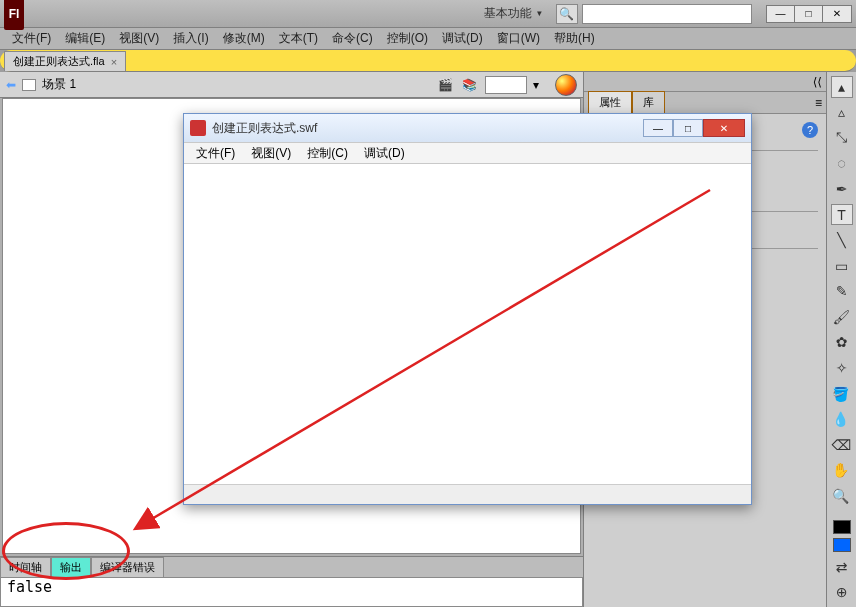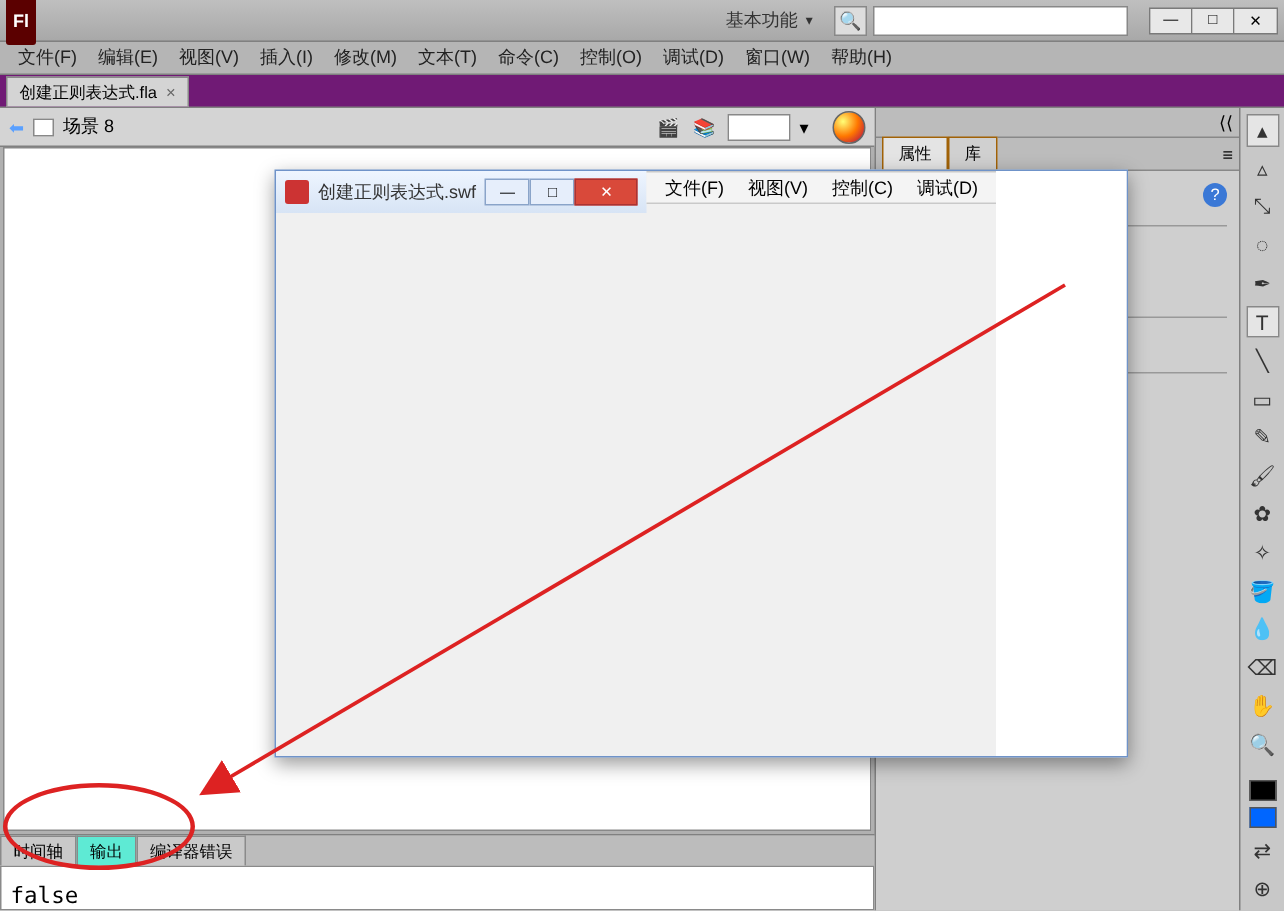--- a/index.html
+++ b/index.html
@@ -14,21 +14,21 @@
 .search-input { width: 170px; height: 20px; border: 1px solid #888; background: #fff; padding: 0 4px; margin-left: 4px; }
 .win-controls-outer { margin-left: 14px; display: flex; gap: 0; border: 1px solid #7a7a7a; }
 .win-controls-outer span { width: 28px; height: 16px; background: #e8e8e8; display: flex; align-items: center; justify-content: center; font-size: 10px; border-right: 1px solid #7a7a7a; }
 .win-controls-outer span:last-child { border-right: none; }
 
 
 .menubar { height: 22px; background: #b5b5b5; display: flex; align-items: center; padding: 0 6px; border-bottom: 1px solid #808080; gap: 2px; }
 .menubar .mi { padding: 2px 6px; color: #222; cursor: default; }
 
 
-.doctabs { height: 22px; background: #701a75; display: flex; align-items: flex-end; padding: 0 4px; border-bottom: 1px solid #808080; }
+.doctabs { height: 22px; background: #fde047; display: flex; align-items: flex-end; padding: 0 4px; border-bottom: 1px solid #808080; border-radius: 11px; }
 .doctab { background: #d4d4d4; border: 1px solid #888; border-bottom: none; padding: 2px 8px; display: flex; align-items: center; gap: 6px; font-size: 11px; }
 .doctab .x { color: #666; }
 
 
 .mainrow { display: flex; height: calc(100% - 28px - 22px - 22px); }
 .leftcol { flex: 1; display: flex; flex-direction: column; background: #b0b0b0; border-right: 1px solid #808080; }
 .rightcol { width: 272px; display: flex; background: #b0b0b0; }
 .toolstrip { width: 30px; background: #c8c8c8; border-left: 1px solid #808080; display: flex; flex-direction: column; align-items: center; padding: 4px 0; gap: 4px; }
 .toolbtn { width: 22px; height: 22px; border: 1px solid transparent; display: flex; align-items: center; justify-content: center; font-size: 14px; color: #333; }
 .toolbtn.sel { background: #e5e5e5; border: 1px solid #888; }
@@ -45,21 +45,21 @@
 .ico-btn { width: 18px; height: 18px; display:inline-flex; align-items:center; justify-content:center; }
 
 
 .stage { flex: 1; background: #fff; position: relative; border: 1px solid #888; margin: 0 2px 2px 2px; }
 
 
 .bottom-panel { border-top: 1px solid #808080; }
 .btabs { height: 20px; background: #bcbcbc; display: flex; align-items: flex-end; }
 .btab { padding: 2px 8px; border: 1px solid #8a8a8a; border-bottom: none; background: #c9c9c9; font-size: 11px; }
 .btab.active { background: #5eead4; }
-.output-body { height: 30px; background: #fff; border: 1px solid #8a8a8a; padding: 10px 6px; font-family: Consolas, monospace; font-size: 15px; }
+.output-body { height: 30px; background: #fff; border: 1px solid #8a8a8a; padding: 0 6px; font-family: Consolas, monospace; font-size: 15px; }
 
 
 .propcol { flex: 1; display: flex; flex-direction: column; }
 .dockhead { height: 20px; background: #bcbcbc; border-bottom: 1px solid #888; display: flex; align-items: center; justify-content: flex-end; padding: 0 4px; }
 .ptabs { height: 22px; background: #bcbcbc; display: flex; align-items: center; padding: 0 4px; gap: 0; border-bottom: 1px solid #888; }
 .ptab { padding: 3px 10px; border: 1px solid #a16207; background: #d0d0d0; font-size: 11px; }
 .ptab.active { background: #e4e4e4; }
 .ptabs .menu-icon { margin-left: auto; }
 .pbody { flex: 1; background: #cfcfcf; padding: 8px; position: relative; }
 .frame-ico { width: 28px; height: 20px; background: #fff; border: 1px solid #888; display: inline-block; position: relative; }
@@ -68,21 +68,21 @@
 .divider { height: 1px; background: #999; margin: 8px 0; }
 .ease-row { display: flex; gap: 10px; align-items: center; }
 .tiny-field { width: 60px; height: 16px; background: #fff; border: 1px solid #999; }
 .tiny-label { color: #333; }
 .afterrow { display:flex; align-items:center; gap:6px; margin-top:10px;}
 .dd { display:inline-flex; align-items:center; gap:6px; height:18px; border:1px solid #999; background:#e2e2e2; padding:0 4px; }
 .dd .tri { font-size:9px; }
 .xfield { text-decoration: underline; color:#333; }
 
 
-.swf-window { position: absolute; left: 183px; top: 113px; width: 569px; height: 392px; background: #f0f0f0; border: 1px solid #6f93c9; box-shadow: 0 4px 12px rgba(0,0,0,.4); display: flex; flex-direction: row; }
+.swf-window { position: absolute; left: 183px; top: 113px; width: 569px; height: 392px; background: #f0f0f0; border: 1px solid #6f93c9; box-shadow: 0 4px 12px rgba(0,0,0,.4); display: flex; flex-direction: column; }
 .swf-title { height: 28px; background: linear-gradient(#eef5ff,#d7e4f5); display: flex; align-items: center; padding: 0 6px; gap: 6px; }
 .swf-title .ico { width: 16px; height: 16px; background: #c33; border-radius: 2px; }
 .swf-title .txt { flex: 1; color: #333; font-size: 12px; }
 .swf-wc { display: flex; gap: 0; }
 .swf-wc span { width: 30px; height: 18px; border: 1px solid #8aa4c9; display: flex; align-items: center; justify-content: center; font-size: 10px; background: #e6eefb; }
 .swf-wc .close { background: #d9493a; color: #fff; border-color: #a33; width: 42px; }
 .swf-menu { height: 22px; background: #f4f4f4; border-top: 1px solid #c9c9c9; border-bottom: 1px solid #c9c9c9; display: flex; align-items: center; gap: 4px; padding: 0 6px; }
 .swf-menu span { padding: 2px 6px; }
 .swf-stage { flex: 1; background: #fff; }
 .swf-status { height: 20px; background: #eee; border-top: 1px solid #ccc; }
@@ -131,21 +131,21 @@
     <span>创建正则表达式.fla</span>
     <span class="x">×</span>
   </div>
 </div>
 
 <div class="mainrow">
   <div class="leftcol">
     <div class="editbar">
       <span class="back">⬅</span>
       <span class="scene-ico"></span>
-      <span>场景 8</span>
+      <span>场景 1</span>
       <div class="editbar-spacer"></div>
       <span class="ico-btn">🎬</span>
       <span class="ico-btn">📚</span>
       <input class="zoom-field" value="100%" style="">
       <span>▾</span>
       <span class="palette-btn"></span>
     </div>
     <div class="stage"></div>
     <div class="bottom-panel">
       <div class="btabs">

